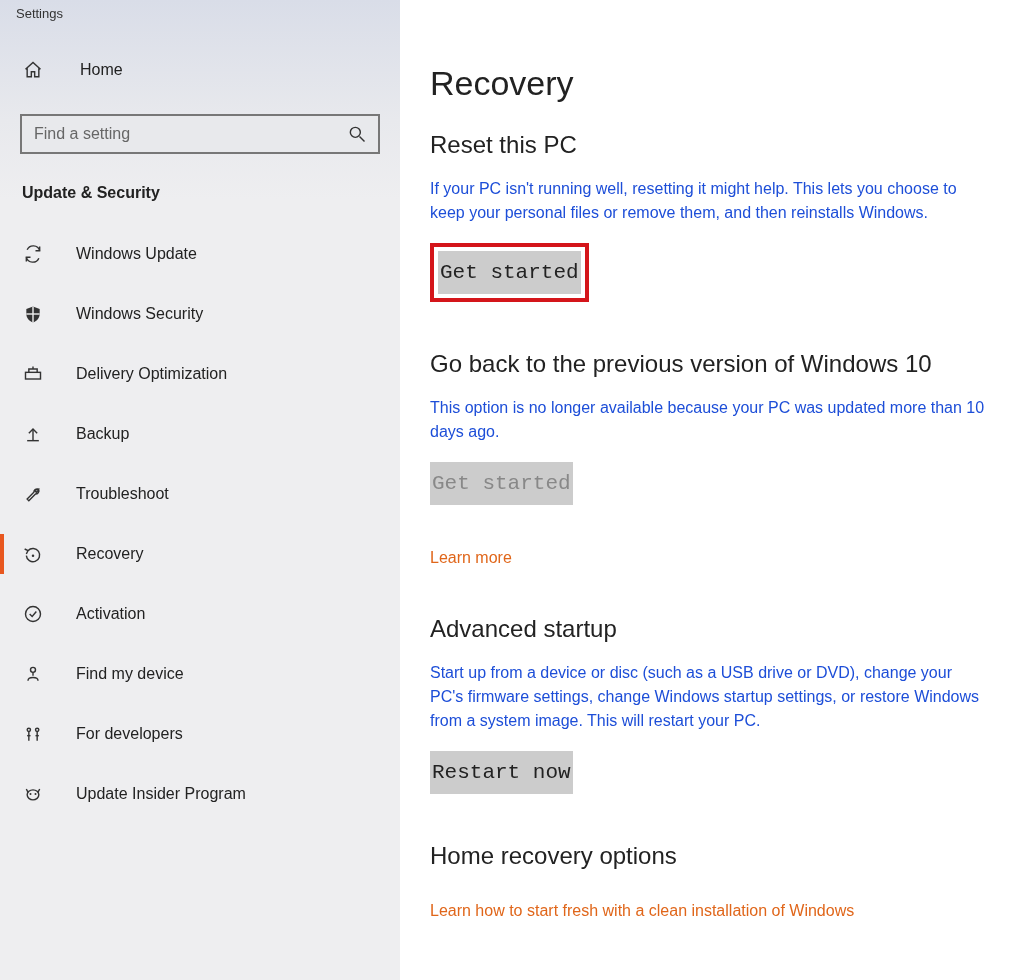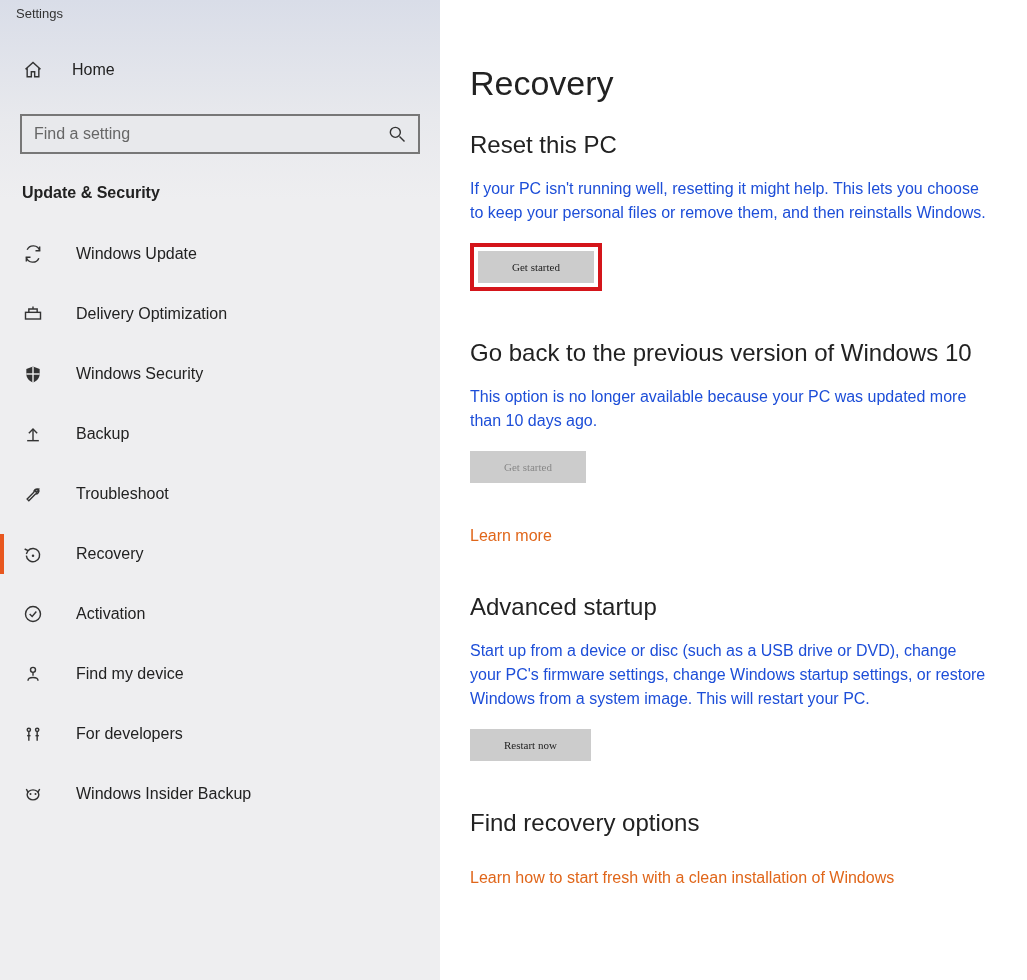--- a/index.html
+++ b/index.html
@@ -12,36 +12,36 @@
     overflow: hidden;
     background: #fff;
   }
   .app {
     display: flex;
     width: 100%;
     height: 100%;
   }
   
   .sidebar {
-    width: 440px;
+    width: 400px;
     height: 100%;
     background: linear-gradient(to bottom, #d9dde8 0%, #e8e9ed 120px, #eeeef0 200px);
     display: flex;
     flex-direction: column;
   }
   .window-title {
     font-size: 13px;
     color: #333;
     padding: 6px 0 0 16px;
     height: 42px;
   }
   .home-row {
     display: flex;
     align-items: center;
-    gap: 28px;
+    gap: 36px;
     padding: 12px 0 12px 22px;
     height: 56px;
     cursor: pointer;
   }
   .home-row .label {
     font-size: 16px;
     color: #222;
   }
   .search-wrap {
     padding: 16px 20px 4px 20px;
@@ -130,25 +130,25 @@
   .section-p {
     font-size: 16px;
     line-height: 1.5;
     color: #1d4ed8;
     margin-bottom: 18px;
     max-width: 560px;
   }
   .btn {
     background: #ccc;
     border: none;
-    padding: 10px 34px;
-    font-size: 11px;
+    padding: 10px 2px;
+    font-size: 21px;
     color: #222;
     cursor: pointer;
-    font-family: Liberation Serif, serif;
+    font-family: Liberation Mono, monospace;
   }
   .btn.disabled {
     color: #888;
     cursor: default;
   }
   .btn-highlight {
     position: relative;
     display: inline-block;
     padding: 4px;
     border: 4px solid #d4151a;
@@ -199,36 +199,36 @@
               <path d="M20 8 A8 8 0 0 0 5 7 M4 16 A8 8 0 0 0 19 17"></path>
               <polyline points="20,3 20,8 15,8"></polyline>
               <polyline points="4,21 4,16 9,16"></polyline>
             </svg>
         </span>
         <span class="nav-label">Windows Update</span>
       </li>
       <li class="nav-item">
         <span class="icon">
           <svg viewBox="0 0 24 24">
+              <path d="M12 3 L20 6 V12 C20 17 16 21 12 22 C8 21 4 17 4 12 V6 Z" fill="#333" stroke="none"></path>
+              <line x1="12" y1="3" x2="12" y2="22" stroke="#eee"></line>
+              <line x1="4" y1="12" x2="20" y2="12" stroke="#eee"></line>
+            </svg>
+        </span>
+        <span class="nav-label">Windows Security</span>
+      </li>
+      <li class="nav-item">
+        <span class="icon">
+          <svg viewBox="0 0 24 24">
               <rect x="3" y="10" width="18" height="8"></rect>
               <path d="M7 10 V6 H17 V10"></path>
               <line x1="12" y1="3" x2="12" y2="6"></line>
             </svg>
         </span>
         <span class="nav-label">Delivery Optimization</span>
-      </li>
-      <li class="nav-item">
-        <span class="icon">
-          <svg viewBox="0 0 24 24">
-              <path d="M12 3 L20 6 V12 C20 17 16 21 12 22 C8 21 4 17 4 12 V6 Z" fill="#333" stroke="none"></path>
-              <line x1="12" y1="3" x2="12" y2="22" stroke="#eee"></line>
-              <line x1="4" y1="12" x2="20" y2="12" stroke="#eee"></line>
-            </svg>
-        </span>
-        <span class="nav-label">Windows Security</span>
       </li>
       <li class="nav-item">
         <span class="icon">
           <svg viewBox="0 0 24 24">
               <line x1="12" y1="20" x2="12" y2="6"></line>
               <polyline points="7,11 12,6 17,11"></polyline>
               <line x1="5" y1="20" x2="19" y2="20"></line>
             </svg>
         </span>
         <span class="nav-label">Backup</span>
@@ -285,21 +285,21 @@
       </li>
       <li class="nav-item">
         <span class="icon">
           <svg viewBox="0 0 24 24">
               <ellipse cx="12" cy="13" rx="7" ry="6"></ellipse>
               <circle cx="9" cy="12" r="1.2" fill="#333" stroke="none"></circle>
               <circle cx="15" cy="12" r="1.2" fill="#333" stroke="none"></circle>
               <path d="M6 10 L4 6 M18 10 L20 6"></path>
             </svg>
         </span>
-        <span class="nav-label">Windows Insider Backup</span>
+        <span class="nav-label">Update Insider Program</span>
       </li>
     </ul>
   </aside>
 
   <main class="main">
     <h1 class="page-title">Recovery</h1>
 
     <section class="section">
       <h2 class="section-h">Reset this PC</h2>
       <p class="section-p">If your PC isn't running well, resetting it might help. This lets you choose to keep your personal files or remove them, and then reinstalls Windows.</p>
@@ -315,17 +315,17 @@
       <div><a class="link">Learn more</a></div>
     </section>
 
     <section class="section">
       <h2 class="section-h">Advanced startup</h2>
       <p class="section-p">Start up from a device or disc (such as a USB drive or DVD), change your PC's firmware settings, change Windows startup settings, or restore Windows from a system image. This will restart your PC.</p>
       <button class="btn">Restart now</button>
     </section>
 
     <section class="section">
-      <h2 class="section-h">Find recovery options</h2>
+      <h2 class="section-h">Home recovery options</h2>
       <a class="link small-gap">Learn how to start fresh with a clean installation of Windows</a>
     </section>
   </main>
 </div>
 
 </body></html>

